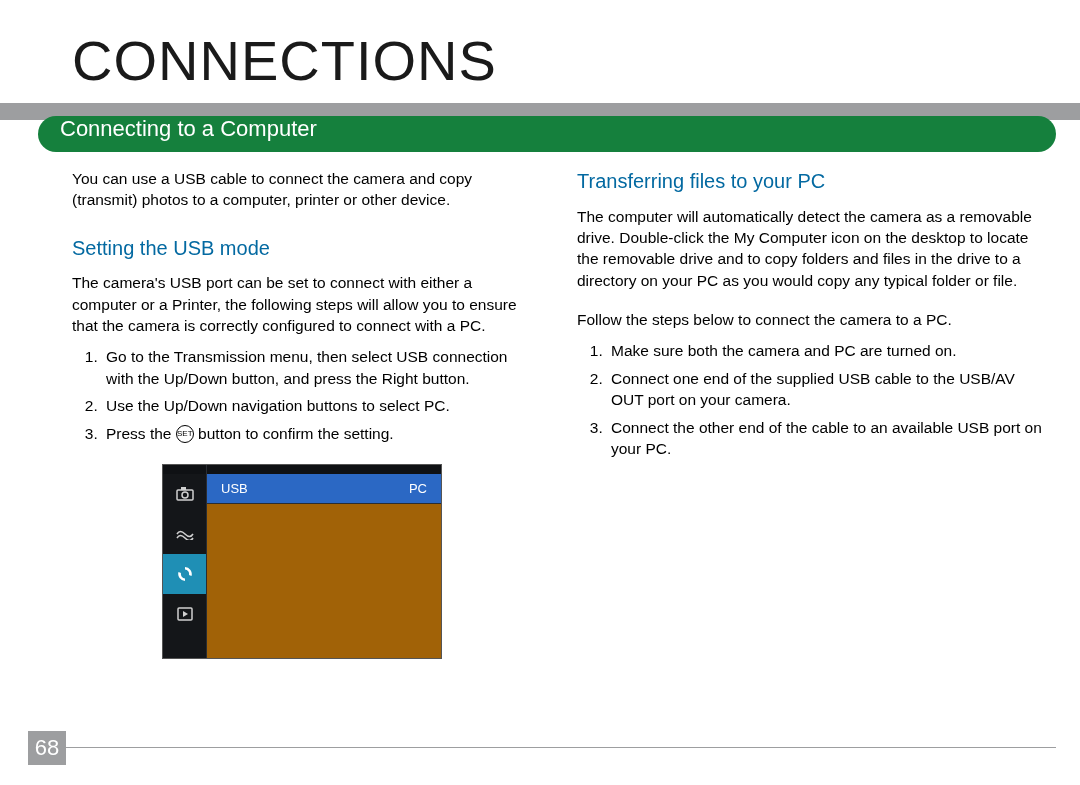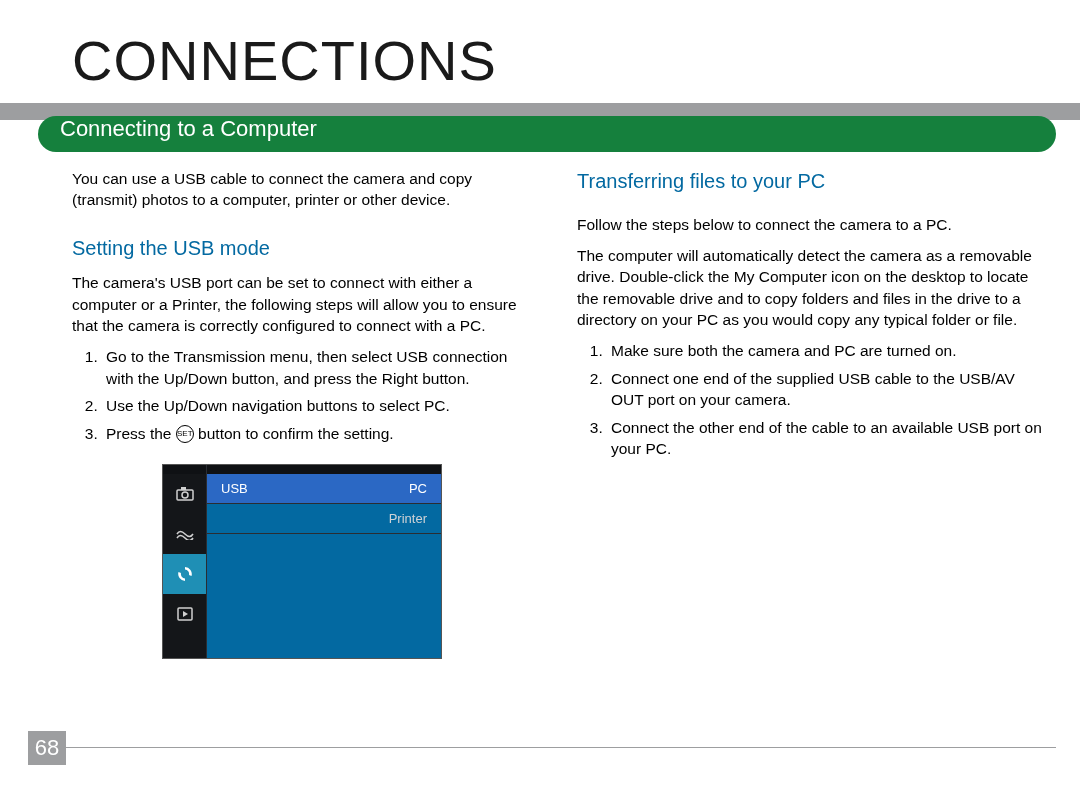--- a/index.html
+++ b/index.html
@@ -72,21 +72,21 @@
     line-height: 1;
     position: relative;
     top: -1px;
   }
   
   .cam-shot {
     width: 280px;
     height: 195px;
     margin: 20px 0 0 90px;
     border: 1px solid #555;
-    background: #0369a1;
+    background: #a16207;
     position: relative;
     display: flex;
     overflow: hidden;
   }
   .cam-side {
     width: 44px;
     background: #141619;
     display: flex;
     flex-direction: column;
     border-right: 1px solid #2a2d32;
@@ -199,32 +199,28 @@
               <path d="M6 4 L11 7 L6 10 Z" fill="#d0d0d0"></path>
             </svg>
         </div>
       </div>
       <div class="cam-body">
         <div class="spacer"></div>
         <div class="cam-row hl">
           <span>USB</span>
           <span>PC</span>
         </div>
-        <div class="cam-row">
-          <span></span>
-          <span>Printer</span>
-        </div>
       </div>
     </div>
   </div>
 
   <div class="col">
     <h3 class="subhead" style="margin-top:0">Transferring files to your PC</h3>
+    <p>The computer will automatically detect the camera as a removable drive. Double-click the My Computer icon on the desktop to locate the removable drive and to copy folders and files in the drive to a directory on your PC as you would copy any typical folder or file.</p>
     <p style="margin-top:18px">Follow the steps below to connect the camera to a PC.</p>
-    <p>The computer will automatically detect the camera as a removable drive. Double-click the My Computer icon on the desktop to locate the removable drive and to copy folders and files in the drive to a directory on your PC as you would copy any typical folder or file.</p>
     <ol>
       <li>Make sure both the camera and PC are turned on.</li>
       <li>Connect one end of the supplied USB cable to the USB/AV OUT port on your camera.</li>
       <li>Connect the other end of the cable to an available USB port on your PC.</li>
     </ol>
   </div>
 </div>
 
 <div class="footer">
   <div class="page-no-box">68</div>

